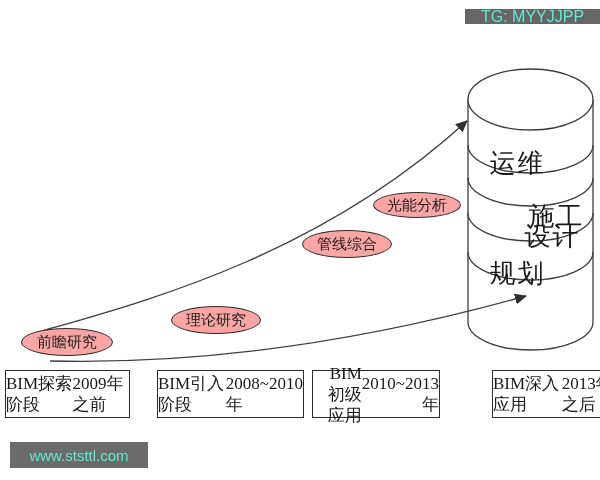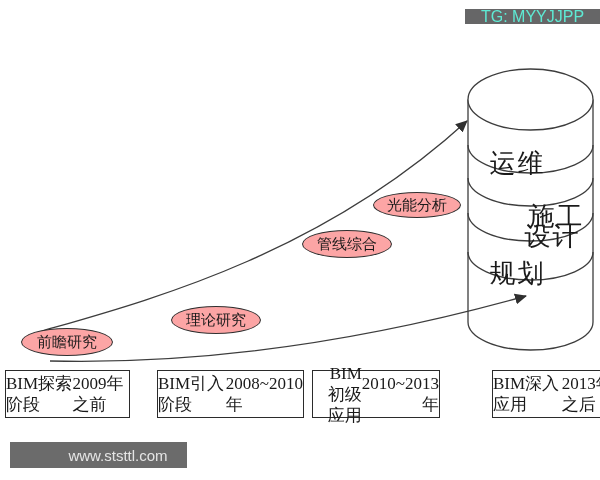--- a/index.html
+++ b/index.html
@@ -11,22 +11,22 @@
           font-size:15px;white-space:nowrap;box-sizing:border-box;}
   .cyl-label{position:absolute;left:468px;width:99px;text-align:center;
              font-size:26px;letter-spacing:2px;}
   .stage-box{position:absolute;top:370px;height:48px;border:1.6px solid #2b2b2b;
              background:#fff;box-sizing:border-box;display:flex;
              align-items:center;justify-content:center;line-height:21px;font-size:17px;}
   .badge{position:absolute;top:9px;left:465px;width:135px;height:15px;background:#666667;
          color:#5eead4;font-family:"Liberation Sans","DejaVu Sans",sans-serif;font-size:16px;
          display:flex;align-items:center;justify-content:center;text-align:right;}
   .watermark{position:absolute;left:10px;top:442px;width:138px;height:26px;background:#6b6b6b;
-         color:#e5e5e5;font-family:"Liberation Sans","DejaVu Sans",sans-serif;font-size:15px;
-         display:flex;align-items:center;justify-content:center;padding-left:39px;}
+         color:#5eead4;font-family:"Liberation Sans","DejaVu Sans",sans-serif;font-size:15px;
+         display:flex;align-items:center;justify-content:center;}
 </style>
 </head>
 <body>
 
 <div id="stage">
 
   <svg id="diagram-svg" viewBox="0 0 600 480" xmlns="http://www.w3.org/2000/svg">
     <defs>
       <marker id="arrow" markerUnits="userSpaceOnUse" markerWidth="13" markerHeight="11" refX="11" refY="5.5" orient="auto">
         <path d="M0,0 L12,5.5 L0,11 Z" fill="#2f2f2f"></path>

